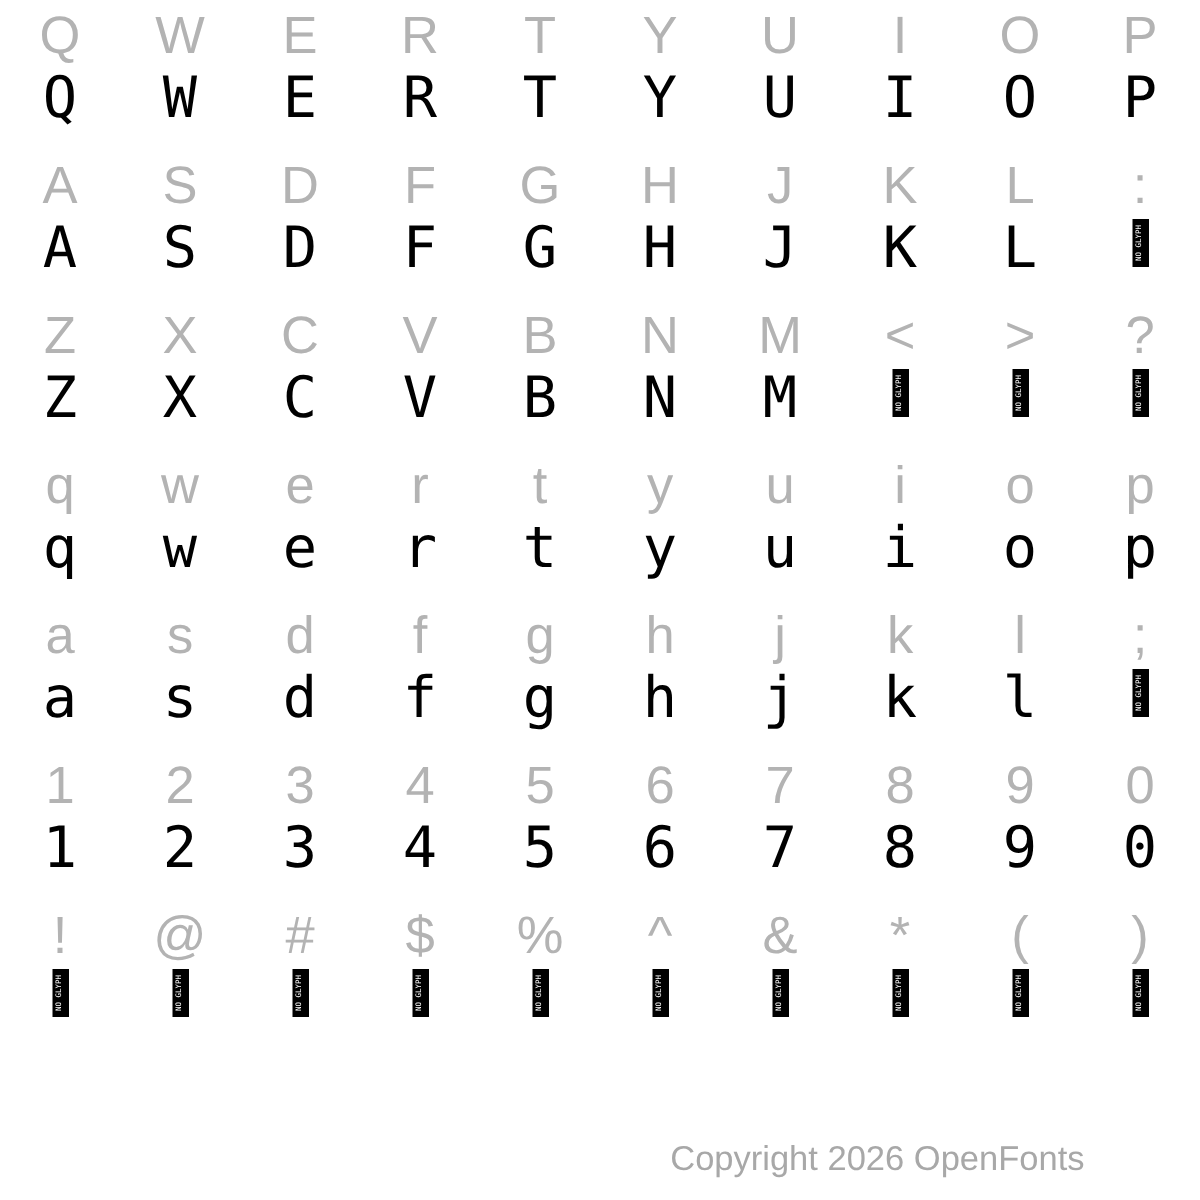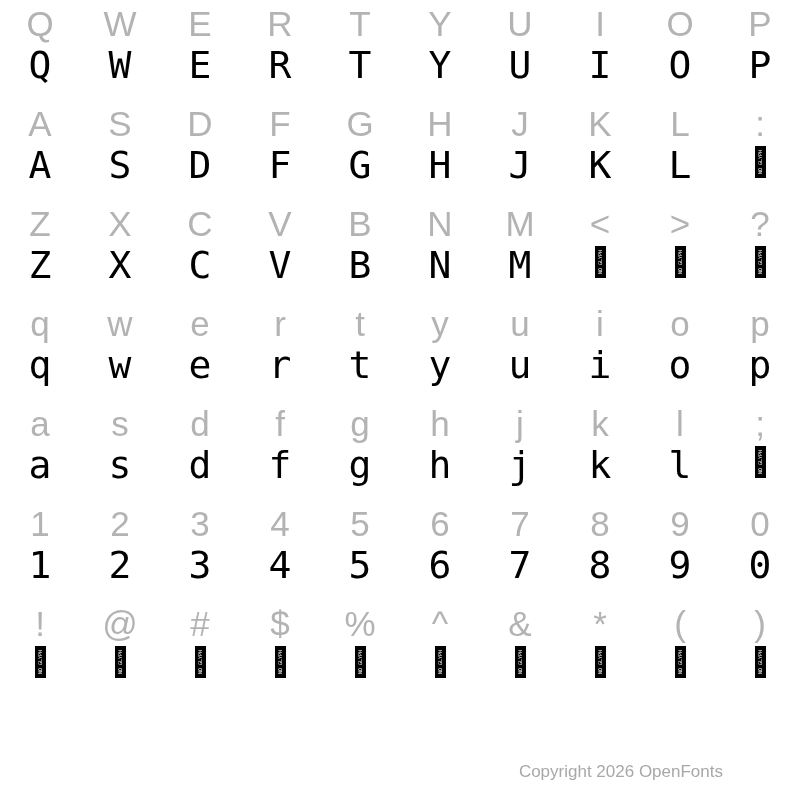--- a/index.html
+++ b/index.html
@@ -61,21 +61,21 @@
     line-height: 5px;
     letter-spacing: 0px;
     color: #ffffff;
     white-space: nowrap;
   }
   .footer {
     position: absolute;
     top: 759px;
     right: 77px;
     font-family: "Liberation Sans", sans-serif;
-    font-size: 17px;
+    font-size: 23px;
     line-height: 26px;
     color: #a8a8a8;
     font-weight: 400;
     text-align: center;
   }
 </style>
 </head>
 <body>
 
 <div class="sheet">

